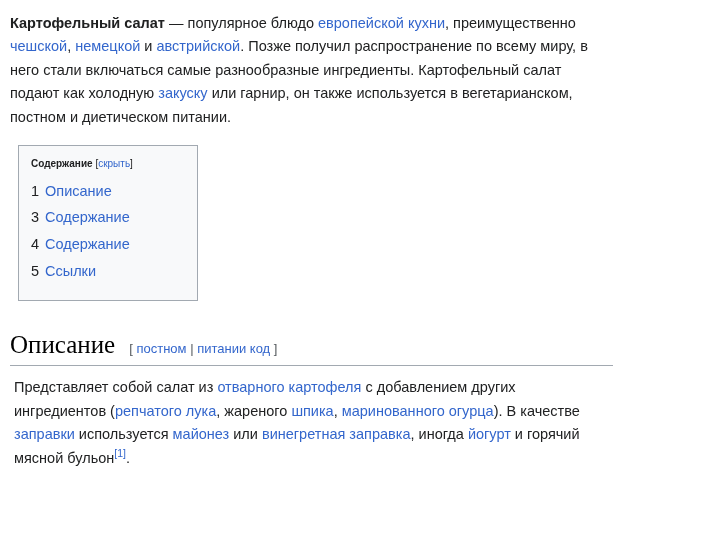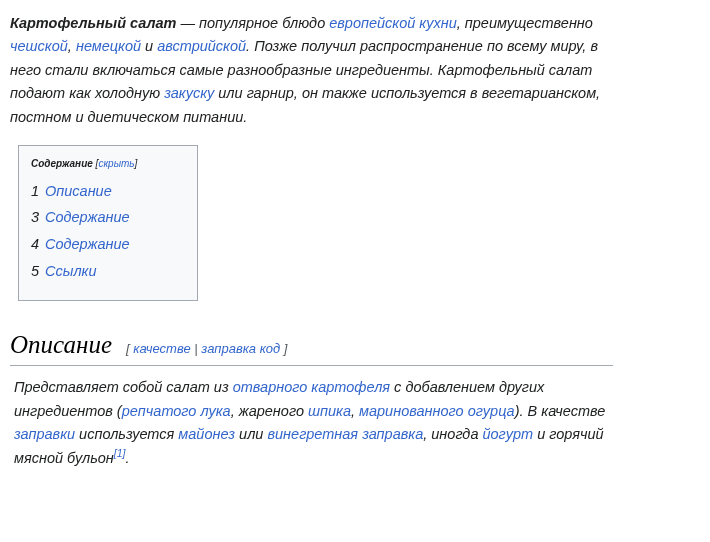--- a/index.html
+++ b/index.html
@@ -13,21 +13,20 @@
     font-family: "Liberation Sans", sans-serif;
     font-size: 14.5px;
     line-height: 1.62;
     color: #202122;
     overflow: hidden;
   }
   .page {
     padding: 12px 10px 0 10px;
     box-sizing: border-box;
     width: 623px;
-    font-style: italic;
   }
   .lead {
     margin: 0 0 14px 0;
     text-align: left;
   }
   a.wl {
     color: #3366cc;
     text-decoration: none;
     cursor: pointer;
   }
@@ -126,23 +125,23 @@
       <li>
         <span class="num">5</span><a class="wl">Ссылки</a>
       </li>
     </ul>
   </div>
 
   <div class="section-head">
     <h2>Описание</h2>
     <span class="edit-links">
       <span class="brk">[</span>
-      <a class="wl">качестве</a>
+      <a class="wl">постном</a>
       <span class="brk">|</span>
-      <a class="wl">заправка код</a>
+      <a class="wl">питании код</a>
       <span class="brk">]</span>
     </span>
   </div>
 
   <p class="body-par">
     <span>Представляет собой салат из </span><a class="wl">отварного картофеля</a><span> с добавлением других ингредиентов (</span><a class="wl">репчатого лука</a><span>, жареного </span><a class="wl">шпика</a><span>, </span><a class="wl">маринованного огурца</a><span>). В качестве </span><a class="wl">заправки</a><span> используется </span><a class="wl">майонез</a><span> или </span><a class="wl">винегретная заправка</a><span>, иногда </span><a class="wl">йогурт</a><span> и горячий мясной бульон</span><sup class="ref"><a>[1]</a></sup><span>.</span>
   </p>
 
 </div>
 

